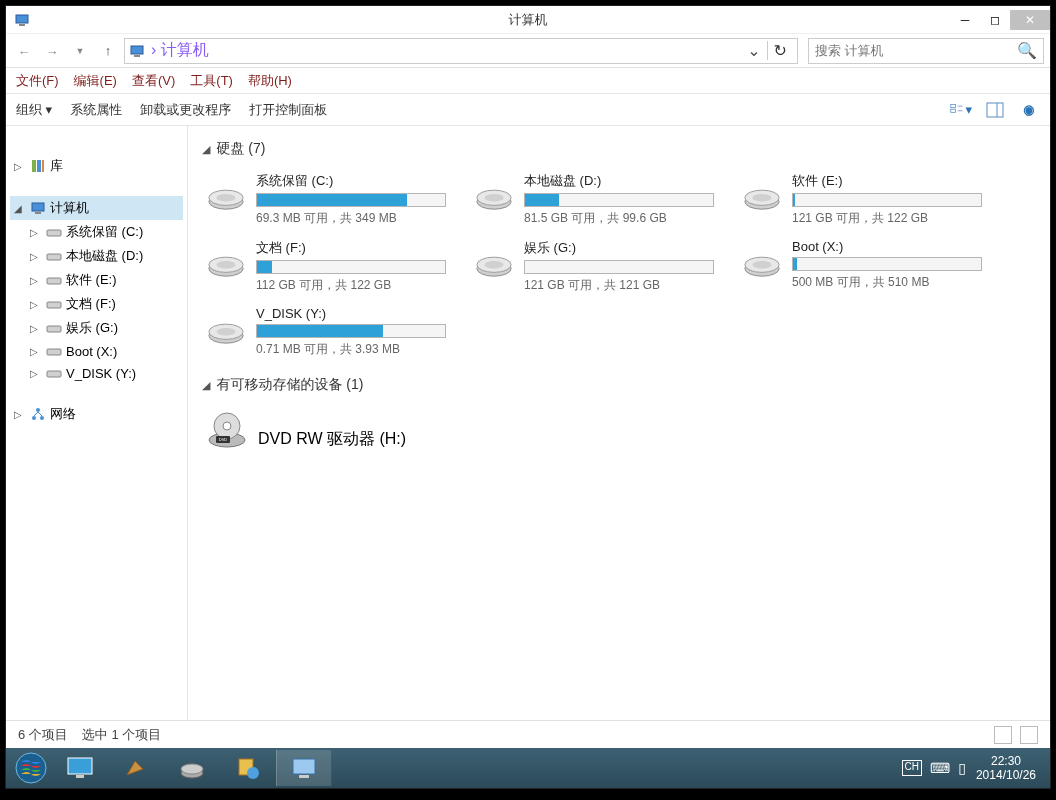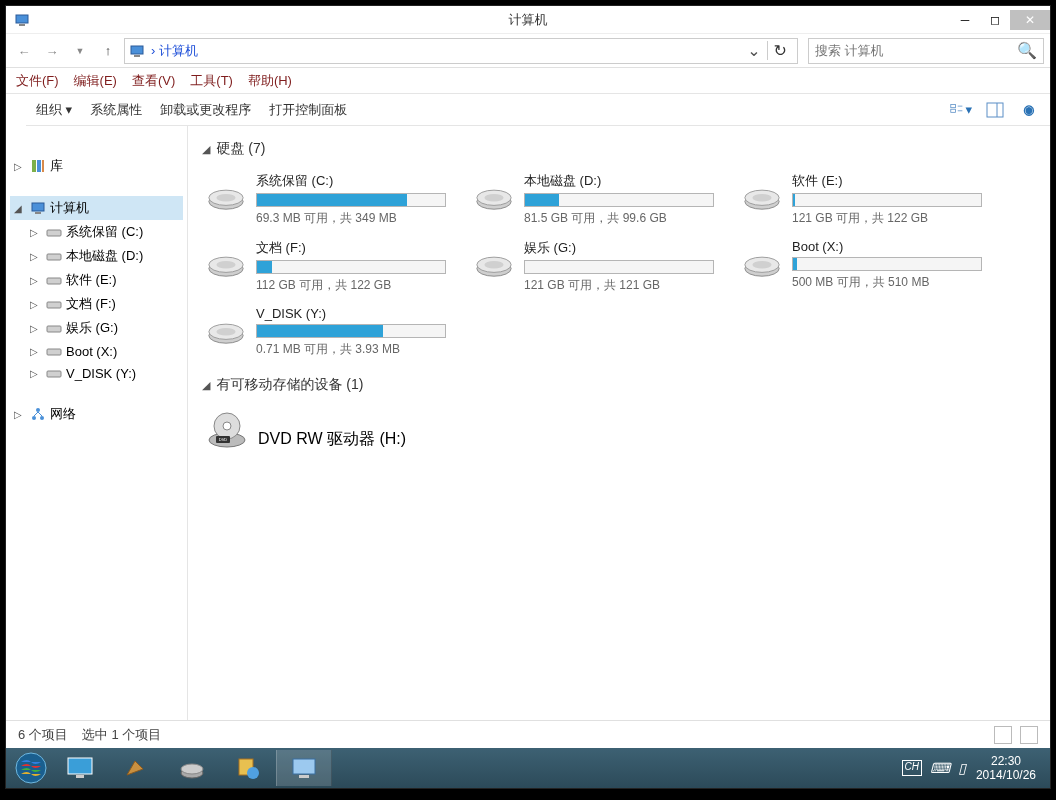--- a/index.html
+++ b/index.html
@@ -14,33 +14,33 @@
 .win-controls { margin-left: auto; display: flex; }
 .win-btn { width: 30px; height: 20px; display: flex; align-items: center; justify-content: center; font-size: 12px; cursor: pointer; }
 .win-btn.close { background: #c0c0c0; color: #fff; width: 40px; }
 
 
 .navbar { height: 34px; display: flex; align-items: center; padding: 0 6px; gap: 4px; border-bottom: 1px solid #e0e0e0; }
 .nav-btn { width: 24px; height: 24px; border: 1px solid transparent; border-radius: 3px; display: flex; align-items: center; justify-content: center; color: #888; cursor: pointer; font-size: 13px; }
 .nav-btn.enabled { color: #333; }
 .addr-bar { flex: 1; height: 26px; border: 1px solid #ccc; display: flex; align-items: center; padding: 0 4px; background: #fff; }
 .addr-icon { width: 16px; height: 16px; margin-right: 6px; }
-.addr-text { flex: 1; font-size: 13px; color: #1d4ed8; }
+.addr-text { flex: 1; font-size: 16px; color: #8b5cf6; }
 .addr-drop { color: #555; padding: 0 6px; cursor: pointer; }
 .addr-refresh { color: #333; padding: 0 6px; cursor: pointer; border-left: 1px solid #ccc; }
 .search-bar { width: 236px; height: 26px; border: 1px solid #ccc; display: flex; align-items: center; padding: 0 6px; margin-left: 6px; }
 .search-input { flex: 1; border: none; outline: none; font-size: 13px; color: #888; background: transparent; }
 .search-icon { color: #777; cursor: pointer; }
 
 
 .menubar { height: 26px; display: flex; align-items: center; padding: 0 10px; gap: 15px; border-bottom: 1px solid #e5e5e5; font-size: 13px; }
 .menu-item { cursor: pointer; color: #7f1d1d; }
 
 
-.toolbar { height: 32px; display: flex; align-items: center; padding: 0 10px; gap: 18px; border-bottom: 1px solid #e5e5e5; font-size: 13px; margin-left: 20px; }
+.toolbar { height: 32px; display: flex; align-items: center; padding: 0 10px; gap: 18px; border-bottom: 1px solid #e5e5e5; font-size: 13px; }
 .tool-btn { cursor: pointer; color: #333; display: flex; align-items: center; gap: 4px; }
 .tool-right { margin-left: auto; display: flex; gap: 12px; align-items: center; }
 .tool-icon { width: 22px; height: 22px; display: flex; align-items: center; justify-content: center; color: #2a72b5; cursor: pointer; }
 
 
 .body { flex: 1; display: flex; overflow: hidden; }
 
 
 .sidebar { width: 182px; border-right: 1px solid #e5e5e5; padding: 10px 4px; font-size: 13px; overflow: auto; }
 .tree-item { display: flex; align-items: center; padding: 3px 4px; gap: 4px; cursor: pointer; white-space: nowrap; }
@@ -68,21 +68,21 @@
 .statusbar { height: 28px; border-top: 1px solid #e0e0e0; display: flex; align-items: center; padding: 0 12px; font-size: 13px; color: #444; gap: 14px; }
 .status-right { margin-left: auto; display: flex; gap: 8px; }
 .status-icon { width: 18px; height: 18px; border: 1px solid #bbb; cursor: pointer; }
 
 
 .taskbar { height: 40px; background: linear-gradient(to bottom, #3d6173, #2c4a59); display: flex; align-items: center; padding: 0 4px; }
 .start-btn { width: 42px; height: 36px; display: flex; align-items: center; justify-content: center; cursor: pointer; }
 .task-btn { width: 56px; height: 36px; display: flex; align-items: center; justify-content: center; cursor: pointer; }
 .task-btn.active { background: rgba(255,255,255,0.15); border-left: 1px solid rgba(255,255,255,0.2); border-right: 1px solid rgba(0,0,0,0.2); }
 .tray { margin-left: auto; display: flex; align-items: center; color: #fff; font-size: 12px; gap: 10px; padding-right: 10px; }
-.tray-icons { display: flex; gap: 8px; font-size: 14px; font-style: italic; }
+.tray-icons { display: flex; gap: 8px; font-size: 14px; }
 .tray-time { text-align: center; line-height: 1.2; }
 </style>
 </head>
 <body>
 
 <div class="window">
 
   <div class="titlebar">
     <svg class="titlebar-icon" viewBox="0 0 16 16">
         <rect x="2" y="3" width="12" height="8" fill="#4a90d9" stroke="#2a5a99"></rect>

